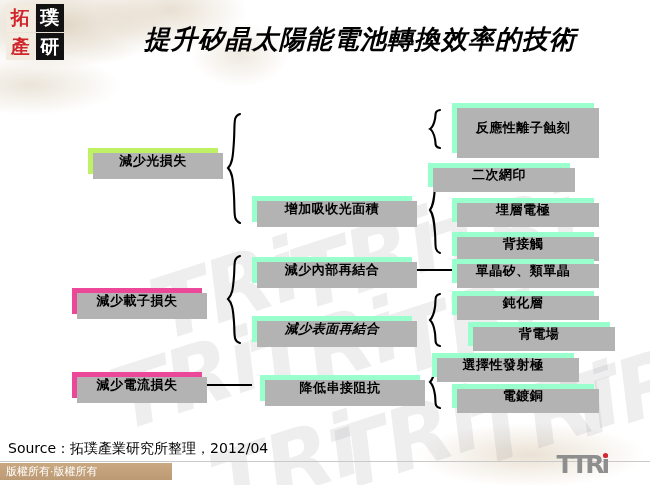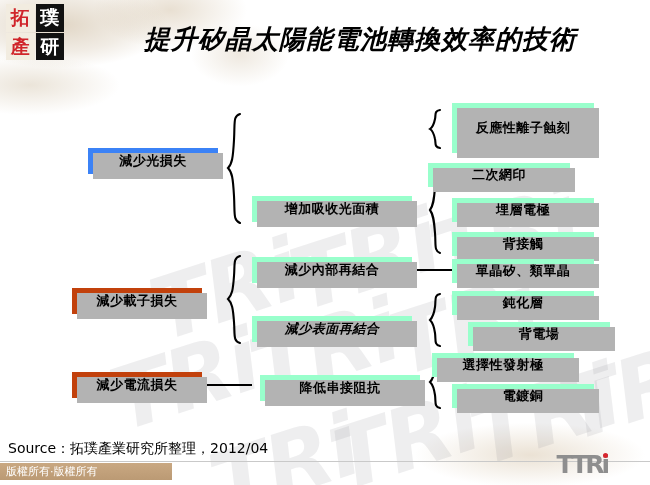--- a/index.html
+++ b/index.html
@@ -75,22 +75,22 @@
     font-weight:bold;font-size:13px;color:#000000;
     line-height:1.28;
     text-align:center;
     z-index:4;
     letter-spacing:.5px;
   }
   .box::after{
     content:"";position:absolute;left:5px;top:5px;right:-5px;bottom:-5px;
     background:#b3b3b3;z-index:-1;
   }
-  .box-cyan{background:#3b82f6;}
-  .box-ltgreen{background:#c2410c;}
+  .box-cyan{background:#bef264;}
+  .box-ltgreen{background:#ec4899;}
   .box-green{background:#99ffcc;}
 
   
   .hline{position:absolute;height:2px;background:#000000;z-index:3;}
   .brace{
     position:absolute;z-index:3;
   }
   .brace svg{display:block;}
 
   

